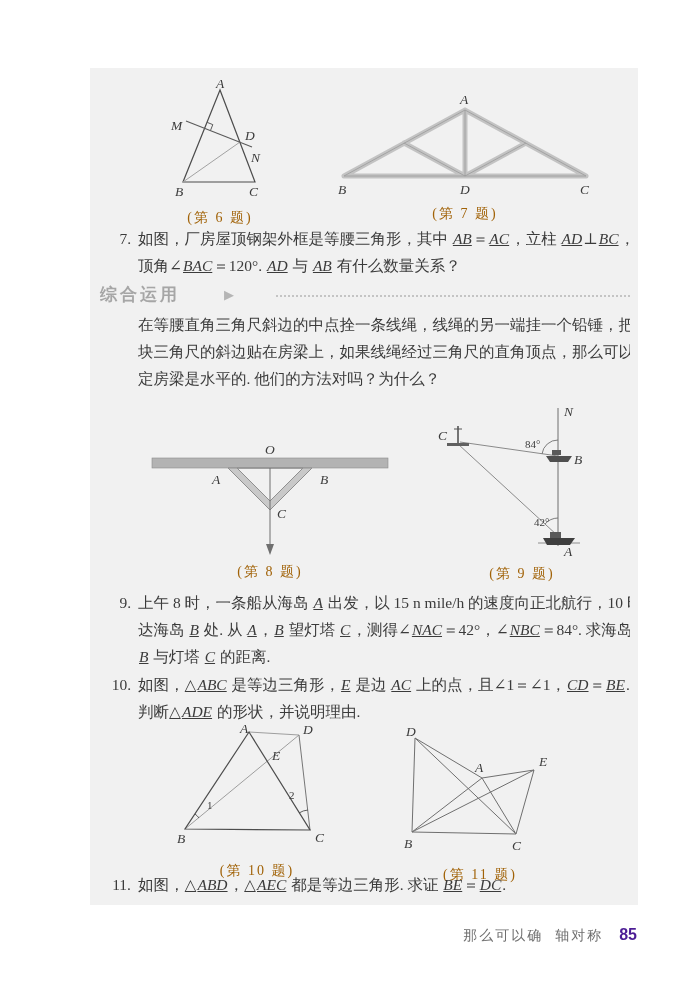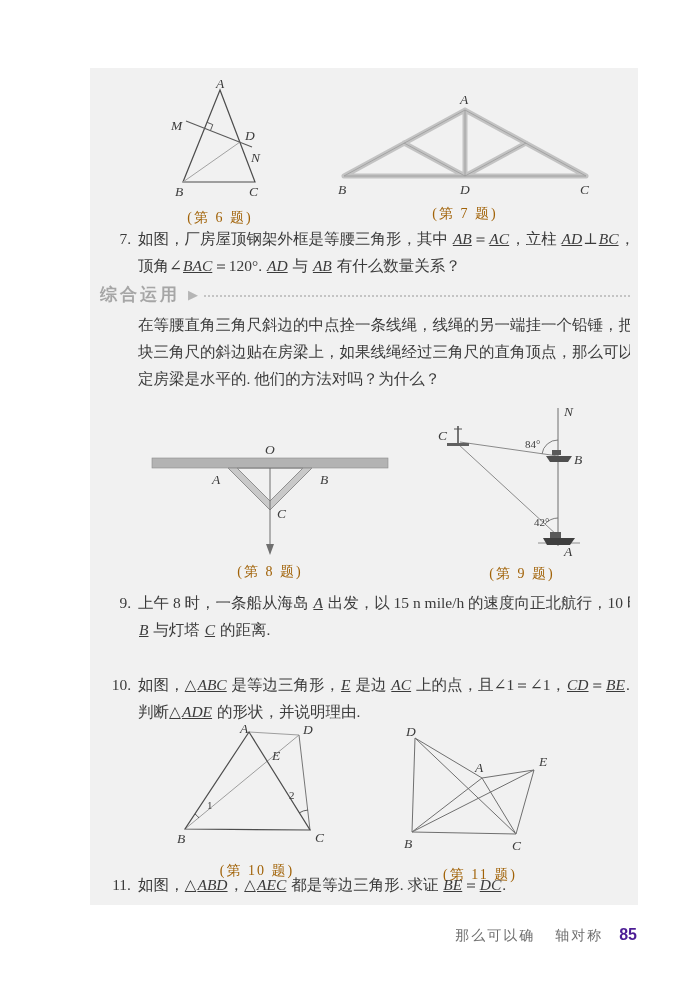--- a/index.html
+++ b/index.html
@@ -15,35 +15,35 @@
     background:#f1f1f1;
   }
   
   .prob { position:absolute; left:12px; width:528px; font-size:15.5px; }
   .pline { height:27px; line-height:27px; white-space:nowrap; overflow:hidden; padding-left:36px; }
   .pline.first { padding-left:0; }
   .num { display:inline-block; width:29px; text-align:right; margin-right:7px; }
   .mi { font-style:italic; font-family:"Liberation Serif",serif; padding:0 1px;text-decoration:underline; }
   
   .section-head { position:absolute; left:10px; top:214px; right:8px; height:24px;
-    display:flex; align-items:center; }
+    display:flex; align-items:center;gap:36px; }
   .section-title { font-family:"Liberation Sans","DejaVu Sans",sans-serif;
     font-weight:700; font-size:17px; color:#a6a6a6; letter-spacing:3px; }
   .section-arrow { color:#b5b5b5; font-size:13px; margin:0 6px 0 8px; line-height:1; }
   .section-dots { flex:1; height:0; border-bottom:2px dotted #c4c4c4; margin-top:3px; }
   
   .fig { position:absolute; text-align:center; }
   .figcap { font-size:14px; color:#a16207; letter-spacing:2px; margin-top:3px; }
   svg text { font-family:"Liberation Serif","DejaVu Serif",serif; }
   .vlbl { font-style:italic; font-size:13.5px; fill:#3c3c3c; }
   .albl { font-size:11px; fill:#3c3c3c; font-style:normal; }
   
   .footer { position:absolute; top:926px; right:62px; white-space:nowrap; }
   .footer .chap { color:#6f6f6f; font-size:14px; letter-spacing:2px; }
-  .footer .sect { color:#6f6f6f; font-size:14px; letter-spacing:2px; margin-left:20px; }
+  .footer .sect { color:#6f6f6f; font-size:14px; letter-spacing:2px; margin-left:12px; }
   .footer .pnum { color:#4c1d95; font-size:16px; font-weight:700; margin-left:16px;
     font-family:"Liberation Sans","DejaVu Sans",sans-serif; }
 </style>
 </head>
 <body>
 
 <div class="sheet">
 
   <div class="fig" style="left:45px; top:10px; width:170px;">
     <svg width="170" height="124" viewBox="0 0 170 124">
@@ -139,20 +139,21 @@
       <text class="vlbl" x="142" y="18">N</text>
       <text class="vlbl" x="16" y="42">C</text>
       <text class="vlbl" x="152" y="66">B</text>
       <text class="vlbl" x="142" y="158">A</text>
     </svg>
     <div class="figcap">(第 9 题)</div>
   </div>
 
   <div class="prob" style="top:521px;">
     <div class="pline first"><span class="num">9.</span><span><span>上午 8 时，一条船从海岛 </span><span class="mi">A</span><span> 出发，以 15 n mile/h 的速度向正北航行，10 时到</span></span></div>
+    <div class="pline"><span>达海岛 </span><span class="mi">B</span><span> 处. 从 </span><span class="mi">A</span><span>，</span><span class="mi">B</span><span> 望灯塔 </span><span class="mi">C</span><span>，测得∠</span><span class="mi">NAC</span><span>＝42°，∠</span><span class="mi">NBC</span><span>＝84°. 求海岛</span></div>
     <div class="pline"><span></span><span class="mi">B</span><span> 与灯塔 </span><span class="mi">C</span><span> 的距离.</span></div>
   </div>
 
   <div class="prob" style="top:603px;">
     <div class="pline first"><span class="num">10.</span><span><span>如图，△</span><span class="mi">ABC</span><span> 是等边三角形，</span><span class="mi">E</span><span> 是边 </span><span class="mi">AC</span><span> 上的点，且∠1＝∠1，</span><span class="mi">CD</span><span>＝</span><span class="mi">BE</span><span>.</span></span></div>
     <div class="pline"><span>判断△</span><span class="mi">ADE</span><span> 的形状，并说明理由.</span></div>
   </div>
 
   <div class="fig" style="left:87px; top:655px; width:160px;">
     <svg width="160" height="132" viewBox="0 0 160 132">

